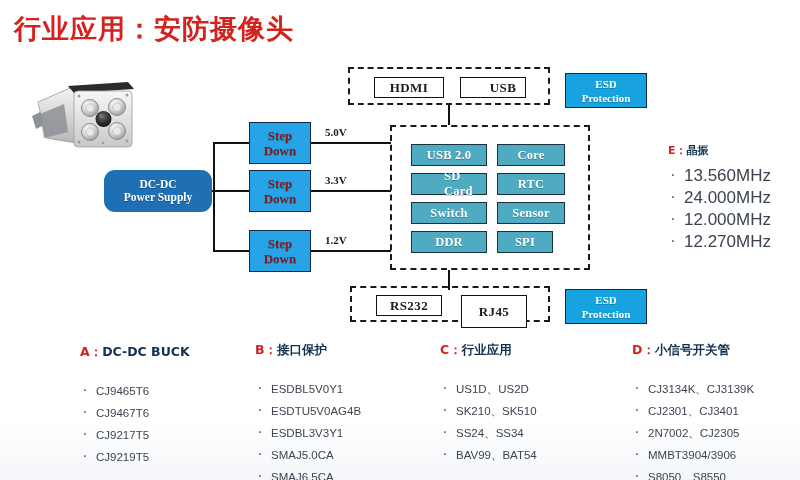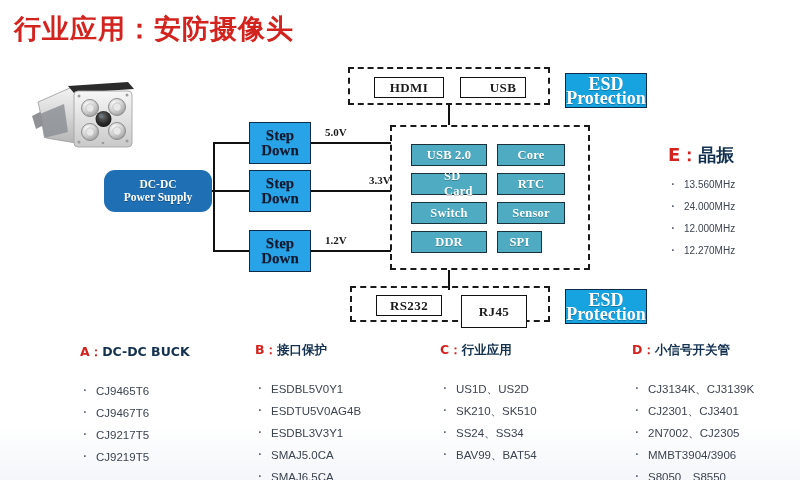--- a/index.html
+++ b/index.html
@@ -43,31 +43,31 @@
     font-weight:700;font-size:13px;color:#1a1a1a;
     letter-spacing:.4px;
   }
   .esd{
     position:absolute;
     border:1.6px solid #0e2a4a;
     background:#17a3e0;
     box-sizing:border-box;
     display:flex;flex-direction:column;align-items:center;justify-content:center;
     font-family:"Liberation Serif","DejaVu Serif",serif;
-    font-weight:700;font-size:18px;color:#ffffff;line-height:14px;
+    font-weight:700;font-size:11px;color:#ffffff;line-height:14px;
     text-shadow:0 1px 0 rgba(0,0,0,.25);
   }
   .stepdown{
     position:absolute;
     border:1.6px solid #0e2a4a;
     background:#29a3e8;
     box-sizing:border-box;
     display:flex;flex-direction:column;align-items:center;justify-content:center;
     font-family:"Liberation Serif","DejaVu Serif",serif;
-    font-weight:700;font-size:15px;color:#0f172a;line-height:15px;
+    font-weight:700;font-size:13px;color:#7f1d1d;line-height:15px;
     text-shadow:0 1px 0 rgba(0,0,0,.25);
   }
   .psu{
     position:absolute;left:104px;top:170px;width:108px;height:42px;
     border-radius:11px;
     background:#1f6fb5;
     box-sizing:border-box;
     display:flex;flex-direction:column;align-items:center;justify-content:center;
     font-family:"Liberation Serif","DejaVu Serif",serif;
     font-weight:700;font-size:11.5px;color:#ffffff;line-height:13px;
@@ -97,30 +97,30 @@
   
   .sect{position:absolute;}
   .sect-head{
     font-size:12.5px;font-weight:700;color:#13314f;white-space:nowrap;
     font-family:"DejaVu Sans","Liberation Sans",sans-serif;
     margin-bottom:7px;
   }
   .sect-head .L{color:#d2231f;font-weight:700;}
   .sect ul{list-style:none;margin:0;padding:0;}
   .sect li{
-    font-size:10px;color:#3c4450;white-space:nowrap;
+    font-size:17px;color:#3c4450;white-space:nowrap;
     line-height:21px;padding-left:16px;position:relative;
     font-family:"Liberation Sans","DejaVu Sans",sans-serif;
   }
   .sect li:before{
     content:"\00B7";position:absolute;left:2px;top:-1px;
     font-size:17px;color:#5a6472;line-height:21px;
   }
   .crystal li{line-height:22px;}
-  .crystal .sect-head{font-size:18px;}
+  .crystal .sect-head{font-size:11px;}
 
   
   .legend{position:absolute;left:0;top:336px;width:800px;height:144px;}
   .legend .sect-head{font-size:12.5px;margin-bottom:19px;}
   .legend li{line-height:22px;font-size:11.5px;}
 </style>
 </head>
 <body>
 
 <div id="page">
@@ -211,33 +211,33 @@
   <div class="stepdown" style="left:249px;top:230px;width:62px;height:42px;">
     <span>Step</span>
     <span>Down</span>
   </div>
 
   <div class="wire" style="left:311px;top:142px;width:80px;height:2.4px;"></div>
   <div class="wire" style="left:311px;top:190px;width:80px;height:2.4px;"></div>
   <div class="wire" style="left:311px;top:250px;width:80px;height:2.4px;"></div>
 
   <div class="vlabel" style="left:325px;top:126px;">5.0V</div>
-  <div class="vlabel" style="left:325px;top:174px;margin-left:44px;">3.3V</div>
+  <div class="vlabel" style="left:325px;top:174px;">3.3V</div>
   <div class="vlabel" style="left:325px;top:234px;">1.2V</div>
 
   <div class="dashbox" style="left:390px;top:125px;width:200px;height:145px;"></div>
 
   <div class="chipblk" style="left:411px;top:144px;width:76px;height:22px;">USB 2.0</div>
   <div class="chipblk" style="left:497px;top:144px;width:68px;height:22px;">Core</div>
   <div class="chipblk" style="left:411px;top:173px;width:76px;height:22px;padding-left:32px;">SD Card</div>
   <div class="chipblk" style="left:497px;top:173px;width:68px;height:22px;">RTC</div>
   <div class="chipblk" style="left:411px;top:202px;width:76px;height:22px;">Switch</div>
   <div class="chipblk" style="left:497px;top:202px;width:68px;height:22px;">Sensor</div>
   <div class="chipblk" style="left:411px;top:231px;width:76px;height:22px;">DDR</div>
-  <div class="chipblk" style="left:497px;top:231px;width:45px;height:22px;">SPI</div>
+  <div class="chipblk" style="left:497px;top:231px;width:56px;height:22px;">SPI</div>
 
   <div class="wire" style="left:448px;top:105px;width:2.2px;height:20px;"></div>
 
   <div class="wire" style="left:448px;top:270px;width:2.2px;height:20px;"></div>
 
   <div class="dashbox" style="left:350px;top:286px;width:200px;height:36px;"></div>
   <div class="wbox" style="left:376px;top:295px;width:66px;height:21px;">RS232</div>
   <div class="wbox" style="left:461px;top:295px;width:66px;height:33px;">RJ45</div>
   <div class="esd" style="left:565px;top:289px;width:82px;height:35px;">
     <span>ESD</span>

